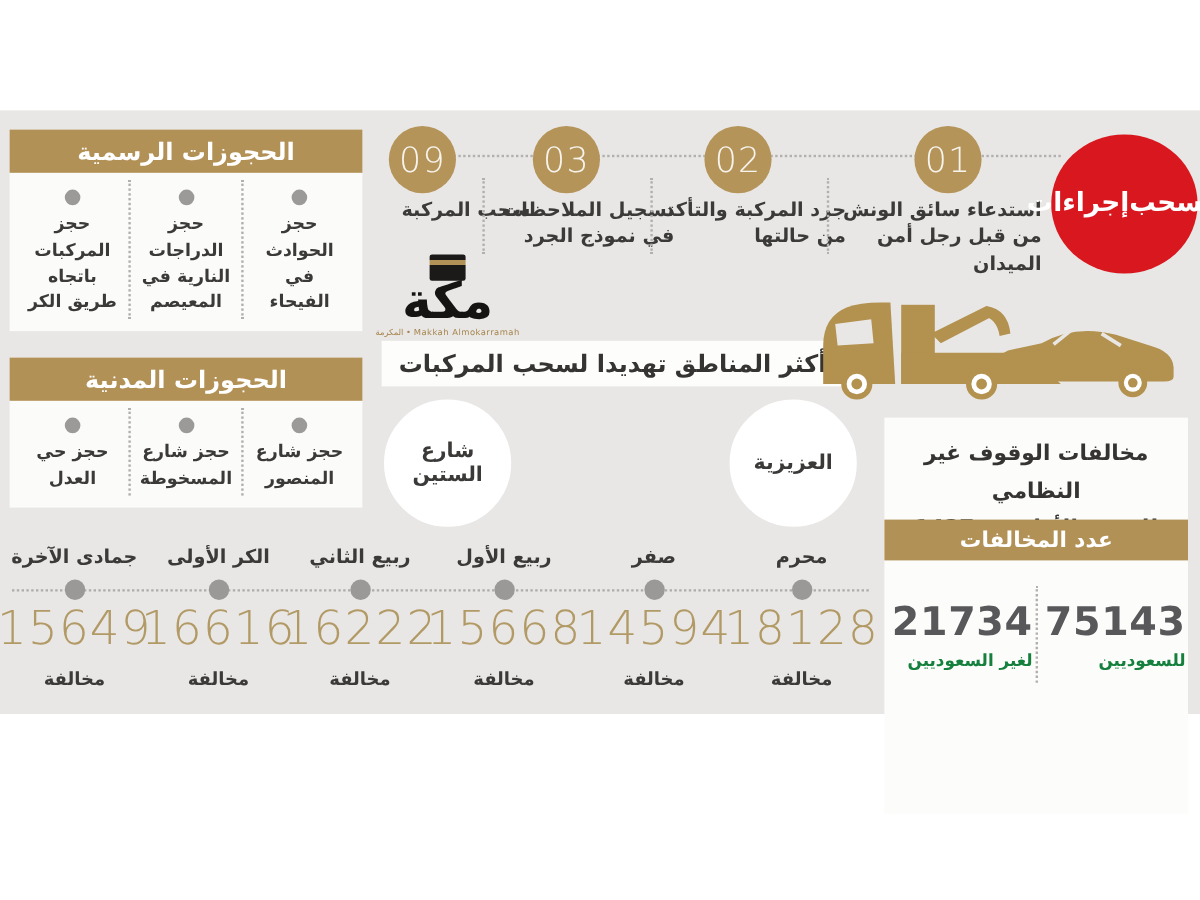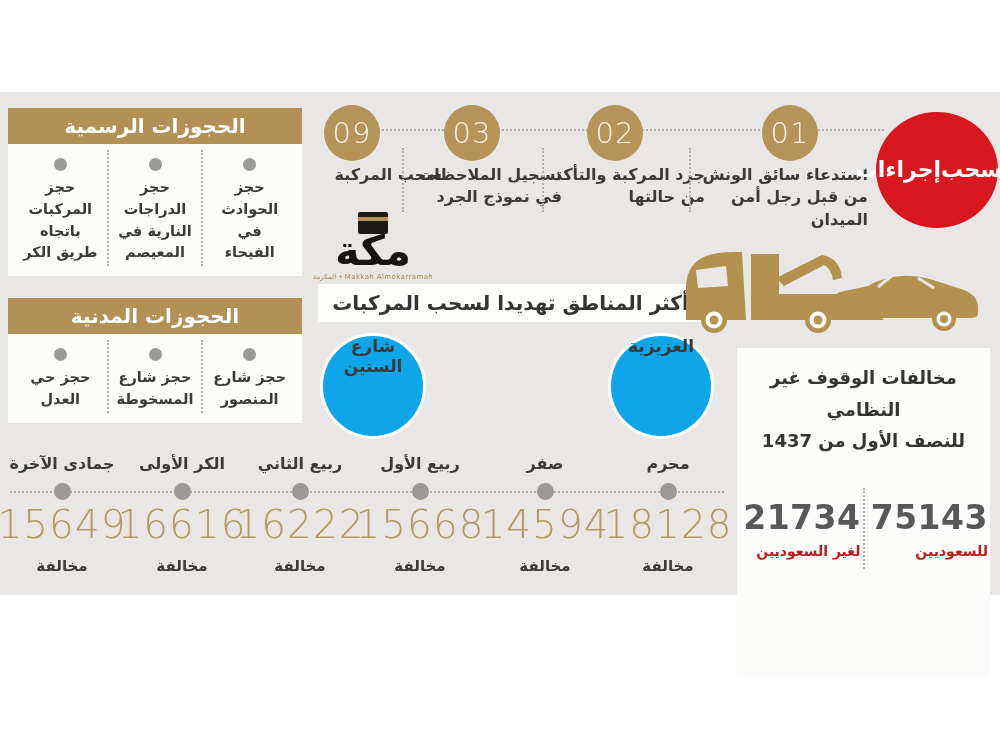--- a/index.html
+++ b/index.html
@@ -57,41 +57,41 @@
   .logo-sub { font-size:7px; color:#a5854d; letter-spacing:0.4px; margin-top:1px; }
   
   .title-bar {
     left:318px; top:192px; width:385px; height:38px; background:#fdfdfc;
     display:flex; align-items:center; justify-content:center; direction:rtl;
     font-weight:bold; font-size:20px; color:#363432;
   }
   
   .area-circle {
     top:241px; width:106px; height:106px; border-radius:50%;
-    background:#0ea5e9; border:3px solid #ffffff; display:flex;
-    justify-content:center; font-weight:bold;
+    background:#ffffff; border:3px solid #ffffff; display:flex;
+    align-items:center; justify-content:center; font-weight:bold;
     font-size:17px; color:#3b3a38; direction:rtl; text-align:center;
   }
   
   .stats-card { left:737px; top:256px; width:253px; height:330px; background:#fcfcfb; }
   .stats-title {
     position:absolute; top:14px; left:0; width:100%; text-align:center;
     font-weight:bold; font-size:18px; color:#363432; line-height:1.75;
     white-space:pre-line; direction:rtl;
   }
   .stats-banner {
     position:absolute; top:85px; left:0; width:100%; height:34px; background:#b29156;
     color:#fff; font-weight:bold; font-size:18px; display:flex;
     align-items:center; justify-content:center; direction:rtl;
   }
   .stats-row { position:absolute; top:140px; left:0; width:100%; display:flex; direction:rtl; }
   .stat-col { flex:1; text-align:right; padding:10px 2px; }
   .stat-col.first { border-left:2px dotted #b2b0ae; }
   .stat-num { font-size:33px; font-weight:bold; color:#58585a; letter-spacing:0.5px; }
-  .stat-lbl { font-size:14px; font-weight:bold; color:#b91c1c; margin-top:6px; direction:rtl; }
+  .stat-lbl { font-size:14px; font-weight:bold; color:#15803d; margin-top:6px; direction:rtl; }
   
   .tl-line { left:10px; top:399px; width:714px; border-top:2px dotted #aeacaa; }
   .month { top:362px; width:150px; height:130px; }
   .m-name {
     position:absolute; top:0; width:100%; text-align:center; font-weight:bold;
     font-size:16px; color:#3b3a38; direction:rtl;
   }
   .m-dot {
     position:absolute; top:29px; left:50%; margin-left:-8px; width:17px;
     height:17px; border-radius:50%; background:#9b9998;
@@ -229,20 +229,21 @@
   <div class="abs area-circle" style="left:608px;">
     <span>العزيزية</span>
   </div>
   <div class="abs area-circle" style="left:320px;">
     <span>شارع الستين</span>
   </div>
 
   <div class="abs stats-card">
     <div class="stats-title">مخالفات الوقوف غير النظامي
 للنصف الأول من 1437</div>
+    <div class="stats-banner">عدد المخالفات</div>
     <div class="stats-row">
       <div class="stat-col first">
         <div class="stat-num">75143</div>
         <div class="stat-lbl">للسعوديين</div>
       </div>
       <div class="stat-col">
         <div class="stat-num">21734</div>
         <div class="stat-lbl">لغير السعوديين</div>
       </div>
     </div>

